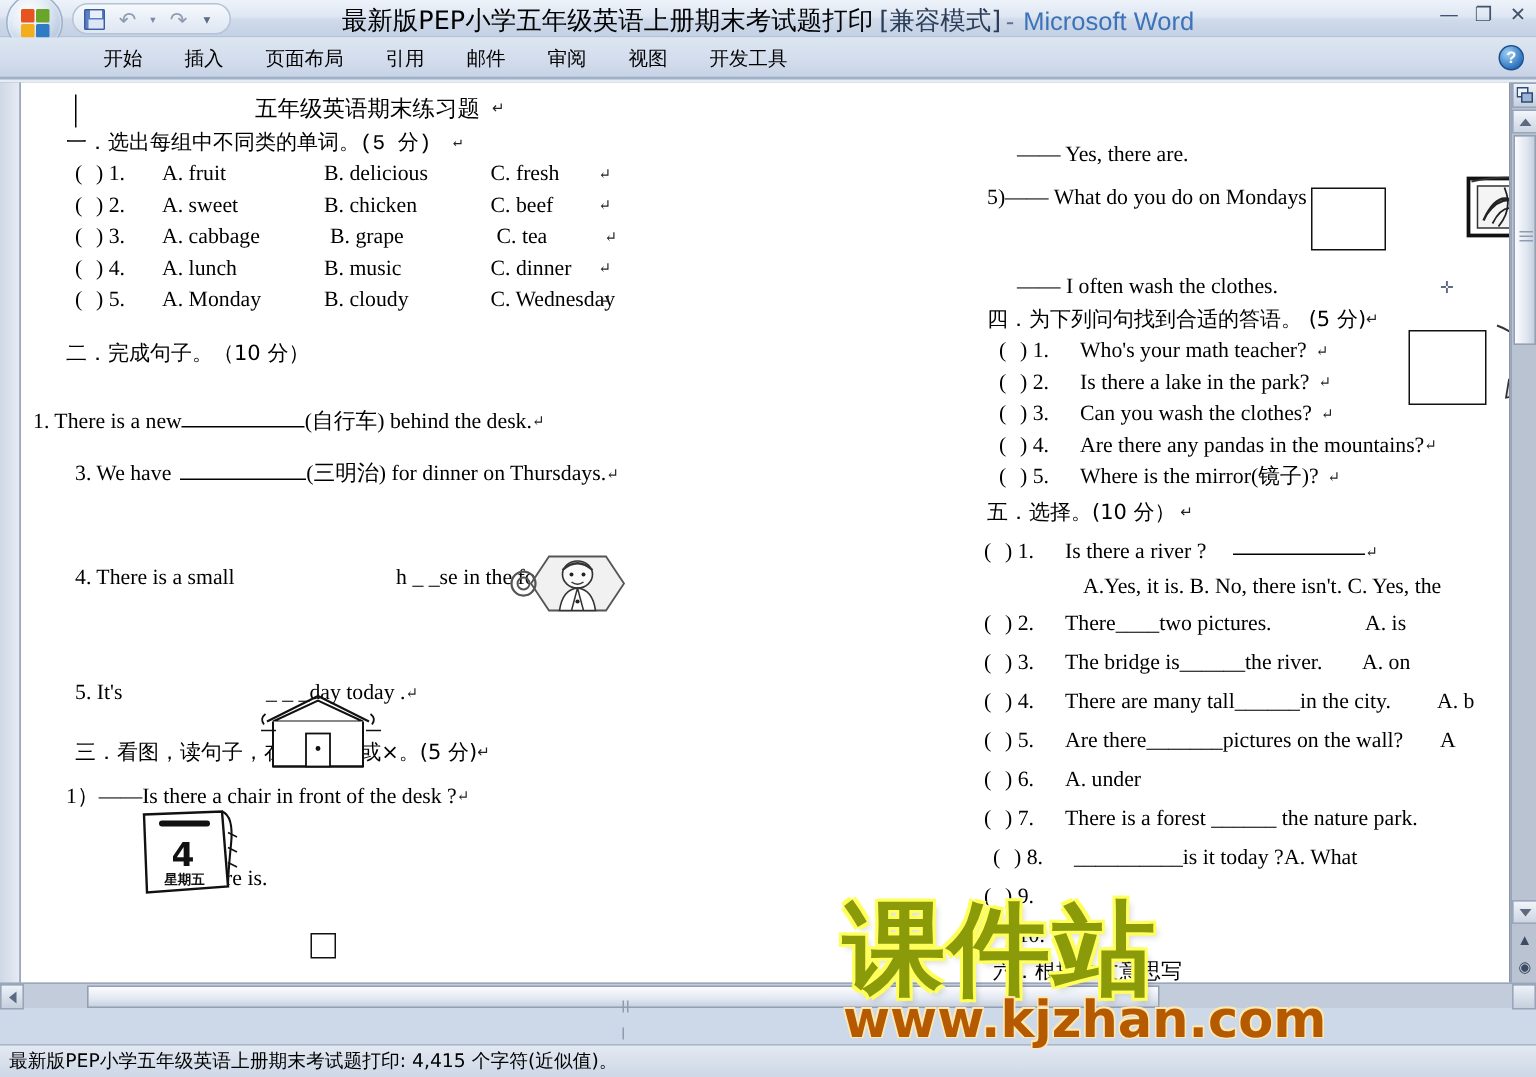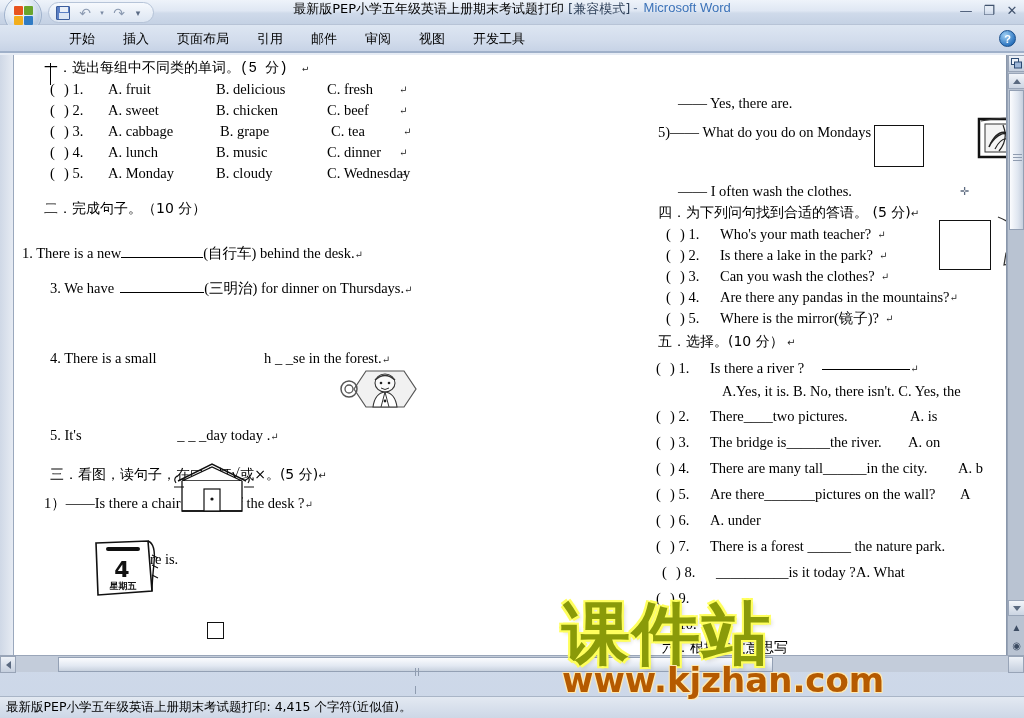--- a/index.html
+++ b/index.html
@@ -60,22 +60,22 @@
   }
   .save-icon::after {
     content:""; position:absolute; left:2px; bottom:0; width:10px; height:6px; background:#dce6f4;
   }
   .undo-icon, .redo-icon { font-size:14px; color:#8c9bb2; line-height:1; }
   .caret-sm { font-size:7px; color:#7a8aa3; }
   .qat-more { font-size:9px; color:#5a6b85; }
 
   .title-text {
     position:absolute; left:0; top:0; width:1024px; height:25px;
-    display:flex; align-items:flex-start; justify-content:center;
-    font-size: 13px; color:#2c3e57; white-space: nowrap;
+    display:flex; align-items:flex-end; justify-content:center;
+    font-size: 17px; color:#2c3e57; white-space: nowrap;
   }
   .title-text .compat { color:#2c3e57; }
   .title-text .app { color:#3b72b8; margin-left: 3px; }
   .title-text .dash { color:#5f7390; margin:0 3px; }
 
   .win-btns { position:absolute; right:4px; top:0px; display:flex; gap:7px; align-items:center; height:20px; }
   .win-btn { width:16px; height:15px; display:flex; align-items:center; justify-content:center;
              font-size:13px; color:#41536e; font-family:"DejaVu Sans", sans-serif; }
 
   
@@ -294,20 +294,24 @@
     <div class="ruler-left"></div>
 
     <div class="page">
 
       <div class="doc">
 
         <div class="col colL">
 
           <div class="caret-bar"></div>
 
+          <div class="doc-title">
+            <span>五年级英语期末练习题</span>
+            <span class="pilcrow">&nbsp;↵</span>
+          </div>
 
           <div class="sec-head" style="margin-top:4px; margin-left:22px;font-family:Liberation Mono, monospace;">
             <span>一．选出每组中不同类的单词。(5 分)</span>
             <span class="pilcrow">&nbsp;↵</span>
           </div>
 
           <div style="margin-left:28px; margin-top:2px;">
             <div class="q-row">
               <span class="cell" style="width:14px">(</span>
               <span class="cell" style="width:44px">) 1.</span>

